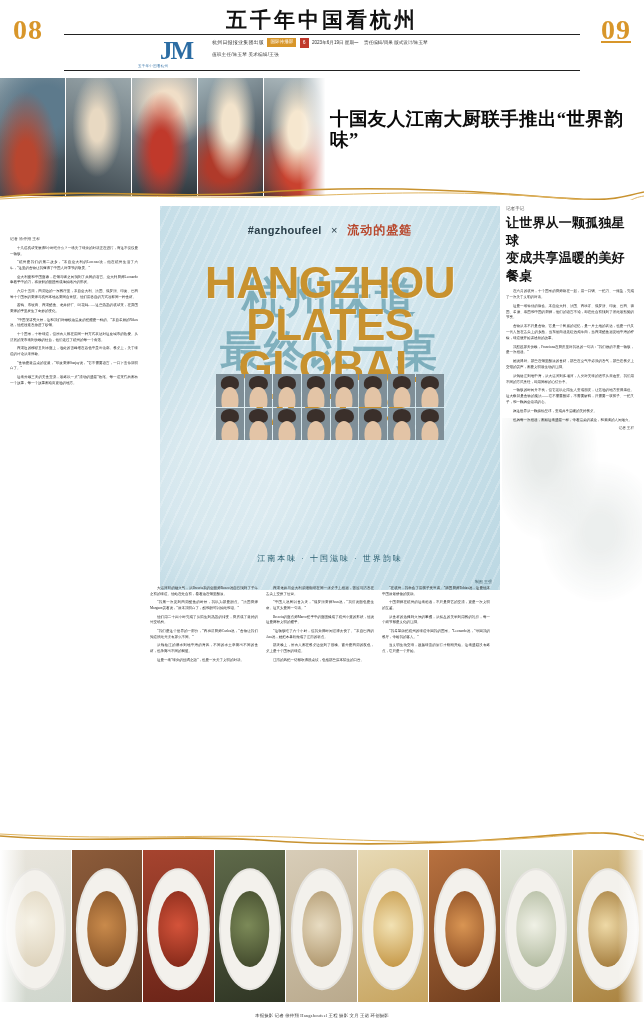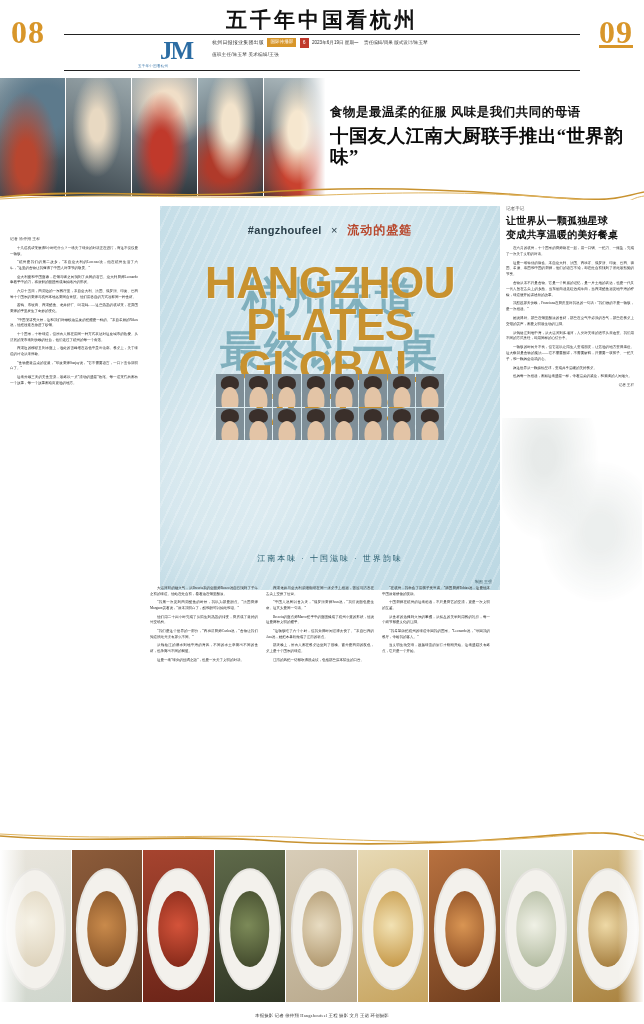--- a/index.html
+++ b/index.html
@@ -23,21 +23,21 @@
     position: absolute;
     left: 0; top: 0; width: 644px; height: 78px;
     background: #ffffff;
   }
   .page-num {
     position: absolute;
     top: 14px;
     width: 40px;
     text-align: center;
     font-family: "Liberation Serif", serif;
-    font-size: 32px;
+    font-size: 28px;
     font-weight: bold;
     color: #d8962a;
     letter-spacing: 1px;
   }
   .page-num.left { left: 8px; }
   .page-num.right { right: 8px; text-decoration: underline; }
 
   .masthead-title {
     position: absolute;
     left: 0; right: 0; top: 6px;
@@ -274,21 +274,21 @@
   
   .side-note {
     position: absolute; left: 506px; top: 6px; width: 128px;
   }
   .side-label {
     font-family: "Liberation Serif", serif;
     font-size: 4.6px; color: #555; margin-bottom: 3px;
   }
   .side-title {
     font-family: "Liberation Serif", serif;
-    font-size: 10px; font-weight: bold; color: #111;
+    font-size: 13px; font-weight: bold; color: #111;
     line-height: 1.35; margin-bottom: 5px; letter-spacing: .2px;
   }
   .side-body {
     font-family: "Liberation Serif", serif;
     font-size: 3.5px; line-height: 1.66; color: #1c1c1c; text-align: justify;
   }
   .side-body p { margin: 0 0 3px 0; text-indent: 7px; }
   .side-credit { font-size: 3.6px; color: #444; text-align: right; margin-top: 3px; }
 
   
@@ -402,21 +402,20 @@
   <div class="photo-band">
     <div class="ph p1"></div>
     <div class="ph p2"></div>
     <div class="ph p3"></div>
     <div class="ph p4"></div>
     <div class="ph p5"></div>
     <div class="band-fade-right"></div>
   </div>
 
   <div class="headline-zone">
-    <div class="kicker">食物是最温柔的征服 风味是我们共同的母语</div>
     <div class="headline">十国友人江南大厨联手推出“世界韵味”</div>
   </div>
 
   <div class="gold-swoosh">
     <svg class="swirl" width="644" height="14" viewBox="0 0 644 14">
       <path d="M0 11 C 90 2, 170 13, 250 7 S 420 1, 520 9 S 610 13, 644 6" fill="none" stroke="#c8922f" stroke-width="1.6"></path>
       <path d="M0 13 C 120 6, 200 14, 300 10 S 470 5, 560 12 S 620 14, 644 10" fill="none" stroke="#e0b45f" stroke-width="1"></path>
     </svg>
   </div>
 

